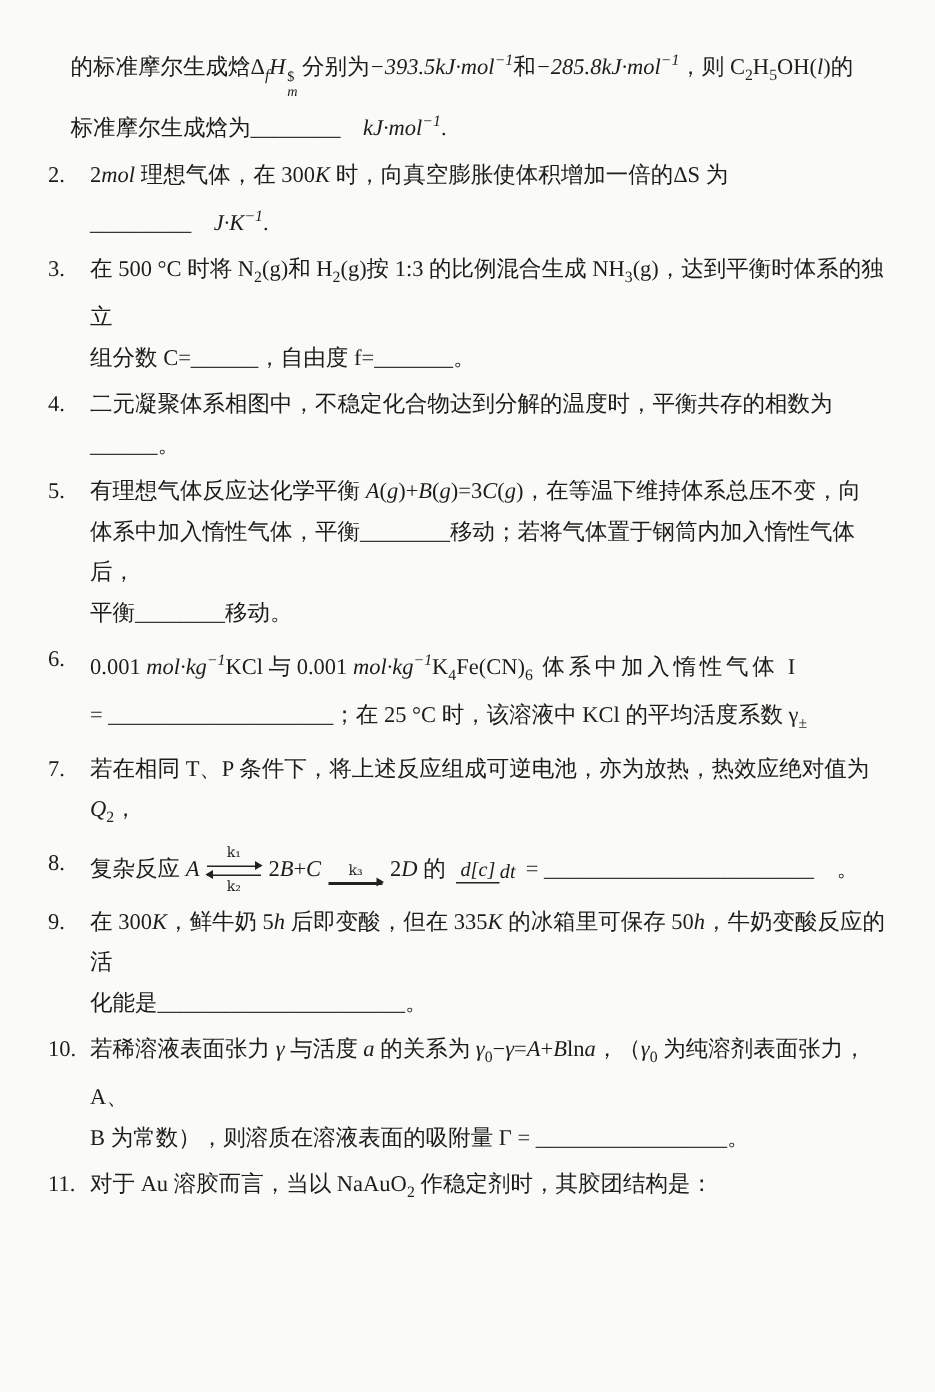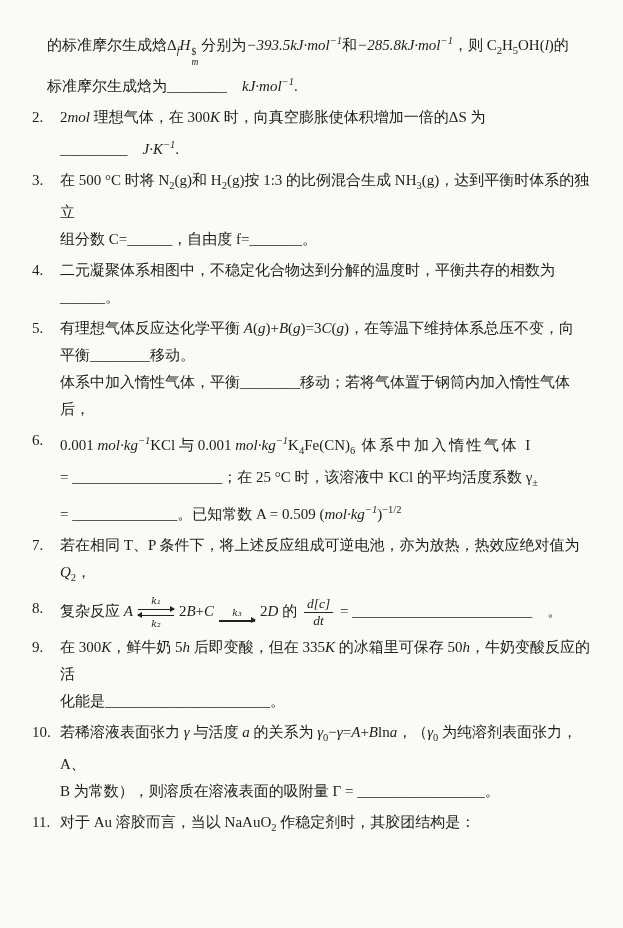--- a/index.html
+++ b/index.html
@@ -15,28 +15,28 @@
   .qnum{flex:0 0 auto;line-height:27px;}
   .qcontent{flex:1 1 auto;min-width:0;}
   .line{line-height:27px;min-height:27px;}
   .t-n{}
   .t-i{font-style:italic;}
   .t-sp{letter-spacing:2.5px;}
   .t-sub{font-size:10.5px;vertical-align:-4px;}
   .t-sup{font-size:10.5px;vertical-align:6px;}
   .t-isub{font-size:10.5px;vertical-align:-4px;font-style:italic;}
   .t-isup{font-size:10.5px;vertical-align:6px;font-style:italic;}
-  .frac{display:inline-flex;flex-direction:column;align-items:center;vertical-align:middle;
+  .frac{display:inline-flex;align-items:center;vertical-align:middle;
         font-size:13.5px;line-height:1.15;margin:0 3px;}
   .fn{font-style:italic;border-bottom:1.2px solid #222;padding:0 3px;}
   .fd{font-style:italic;}
   .eqar{display:inline-flex;flex-direction:column;align-items:center;vertical-align:middle;
         margin:0 5px;line-height:1;}
   .eqar.single{transform:translateY(3px);}
-  .eqlab{font-size:9.5px;font-style:italic;line-height:1.2;font-family:"DejaVu Serif",serif;}
+  .eqlab{font-size:9.5px;line-height:1.2;font-family:"DejaVu Serif",serif;}
   .arr{display:inline-block;width:36px;height:1.3px;background:#222;position:relative;margin:2.4px 0;}
   .arr-r::after{content:"";position:absolute;right:-1px;top:-3px;
         border-top:3.5px solid transparent;border-bottom:3.5px solid transparent;border-left:5.5px solid #222;}
   .arr-l::before{content:"";position:absolute;left:-1px;top:-3px;
         border-top:3.5px solid transparent;border-bottom:3.5px solid transparent;border-right:5.5px solid #222;}
   .supsub{display:inline-flex;flex-direction:column;align-items:flex-start;
         vertical-align:-5px;font-size:9.5px;line-height:1.1;margin:0 3px 0 1px;}
   .ss-sup{}
   .ss-sub{font-style:italic;}
 </style>
@@ -72,30 +72,29 @@
       <div class="block">
         <div class="qnum" style="flex-basis: 28px;">4.</div>
         <div class="qcontent">
           <div class="line"><span class="t-n">二元凝聚体系相图中，不稳定化合物达到分解的温度时，平衡共存的相数为______。</span></div>
         </div>
       </div>
       <div class="block">
         <div class="qnum" style="flex-basis: 28px;">5.</div>
         <div class="qcontent">
           <div class="line"><span class="t-n">有理想气体反应达化学平衡 </span><span class="t-i">A</span><span class="t-n">(</span><span class="t-i">g</span><span class="t-n">)+</span><span class="t-i">B</span><span class="t-n">(</span><span class="t-i">g</span><span class="t-n">)=3</span><span class="t-i">C</span><span class="t-n">(</span><span class="t-i">g</span><span class="t-n">)</span><span class="t-n">，在等温下维持体系总压不变，向</span></div>
+          <div class="line"><span class="t-n">体系中加入惰性气体，平衡________移动；若将气体置于钢筒内加入惰性气体后，</span></div>
           <div class="line"><span class="t-n">平衡________移动。</span></div>
-          <div class="line"><span class="t-n">体系中加入惰性气体，平衡________移动；若将气体置于钢筒内加入惰性气体后，</span></div>
         </div>
       </div>
       <div class="block">
         <div class="qnum" style="flex-basis: 28px;">6.</div>
         <div class="qcontent">
           <div class="line"><span class="t-n">0.001 </span><span class="t-i">mol·kg</span><span class="t-isup">−1</span><span class="t-n">KCl 与 0.001 </span><span class="t-i">mol·kg</span><span class="t-isup">−1</span><span class="t-n">K</span><span class="t-sub">4</span><span class="t-n">Fe(CN)</span><span class="t-sub">6</span><span class="t-sp"> 体系中加入惰性气体 I</span></div>
           <div class="line"><span class="t-n">= ____________________；在 25 °C 时，该溶液中 KCl 的平均活度系数 γ</span><span class="t-sub">±</span></div>
-          <div class="line"><span class="t-n">= ______________。已知常数 A = 0.509 (</span><span class="t-i">mol·kg</span><span class="t-isup">−1</span><span class="t-n">)</span><span class="t-sup">−1/2</span></div>
         </div>
       </div>
       <div class="block">
         <div class="qnum" style="flex-basis: 28px;">7.</div>
         <div class="qcontent">
           <div class="line"><span class="t-n">若在相同 T、P 条件下，将上述反应组成可逆电池，亦为放热，热效应绝对值为 </span><span class="t-i">Q</span><span class="t-sub">2</span><span class="t-n">，</span></div>
         </div>
       </div>
       <div class="block">
         <div class="qnum" style="flex-basis: 28px;">8.</div>

